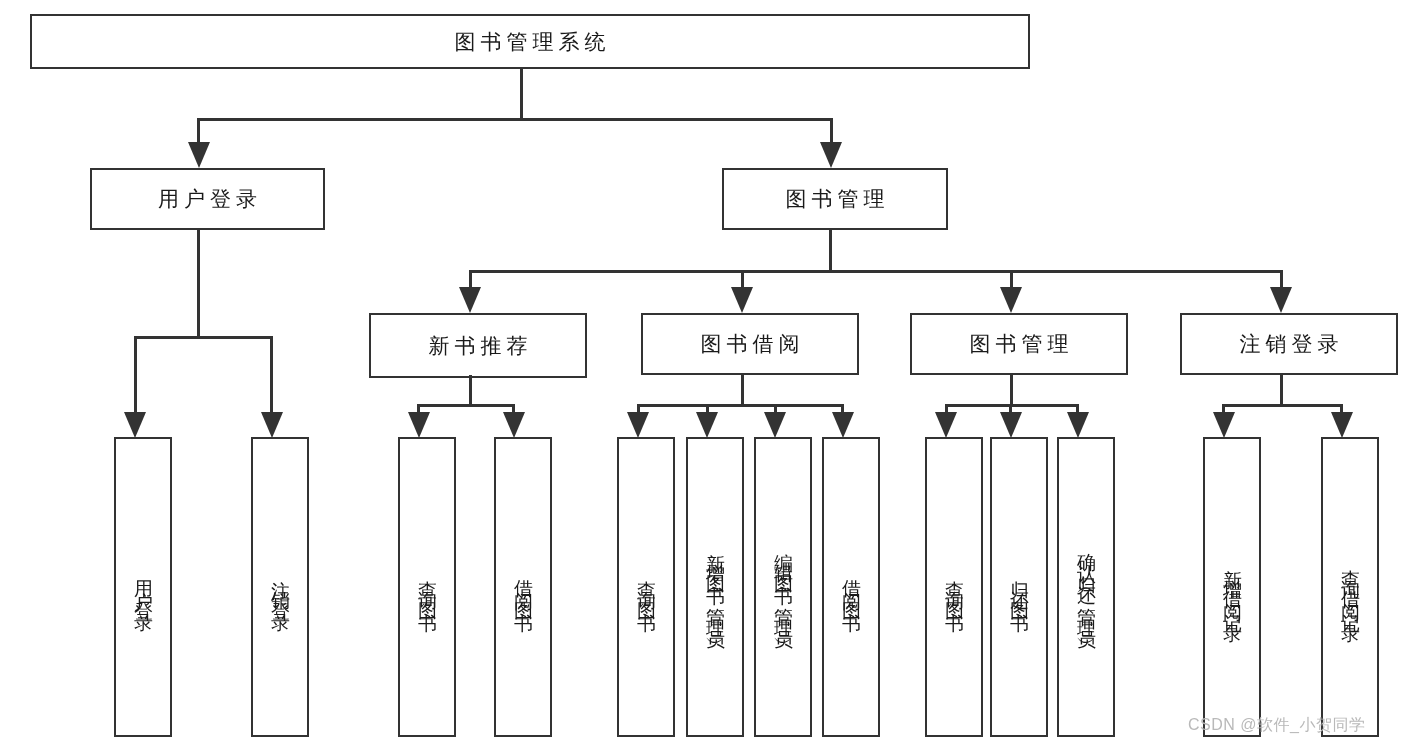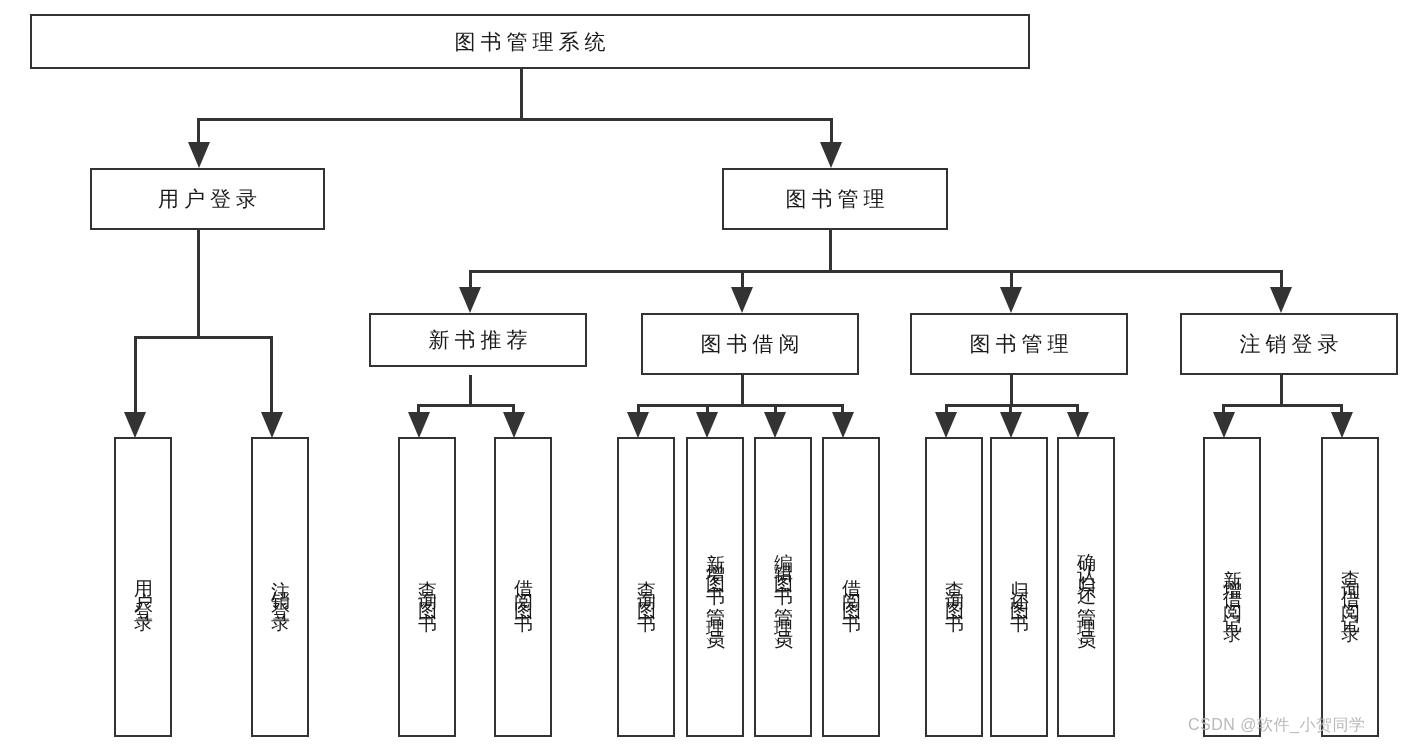--- a/index.html
+++ b/index.html
@@ -60,21 +60,21 @@
     <span class="label">图书管理系统</span>
   </div>
 
   <div class="box box-h" style="left:82px;top:168px;width:235px;height:62px">
     <span class="label">用户登录</span>
   </div>
   <div class="box box-h" style="left:714px;top:168px;width:226px;height:62px">
     <span class="label">图书管理</span>
   </div>
 
-  <div class="box box-h" style="left:361px;top:313px;width:218px;height:54px">
+  <div class="box box-h" style="left:361px;top:313px;width:218px;height:65px">
     <span class="label">新书推荐</span>
   </div>
   <div class="box box-h" style="left:633px;top:313px;width:218px;height:62px">
     <span class="label">图书借阅</span>
   </div>
   <div class="box box-h" style="left:902px;top:313px;width:218px;height:62px">
     <span class="label">图书管理</span>
   </div>
   <div class="box box-h" style="left:1172px;top:313px;width:218px;height:62px">
     <span class="label">注销登录</span>

